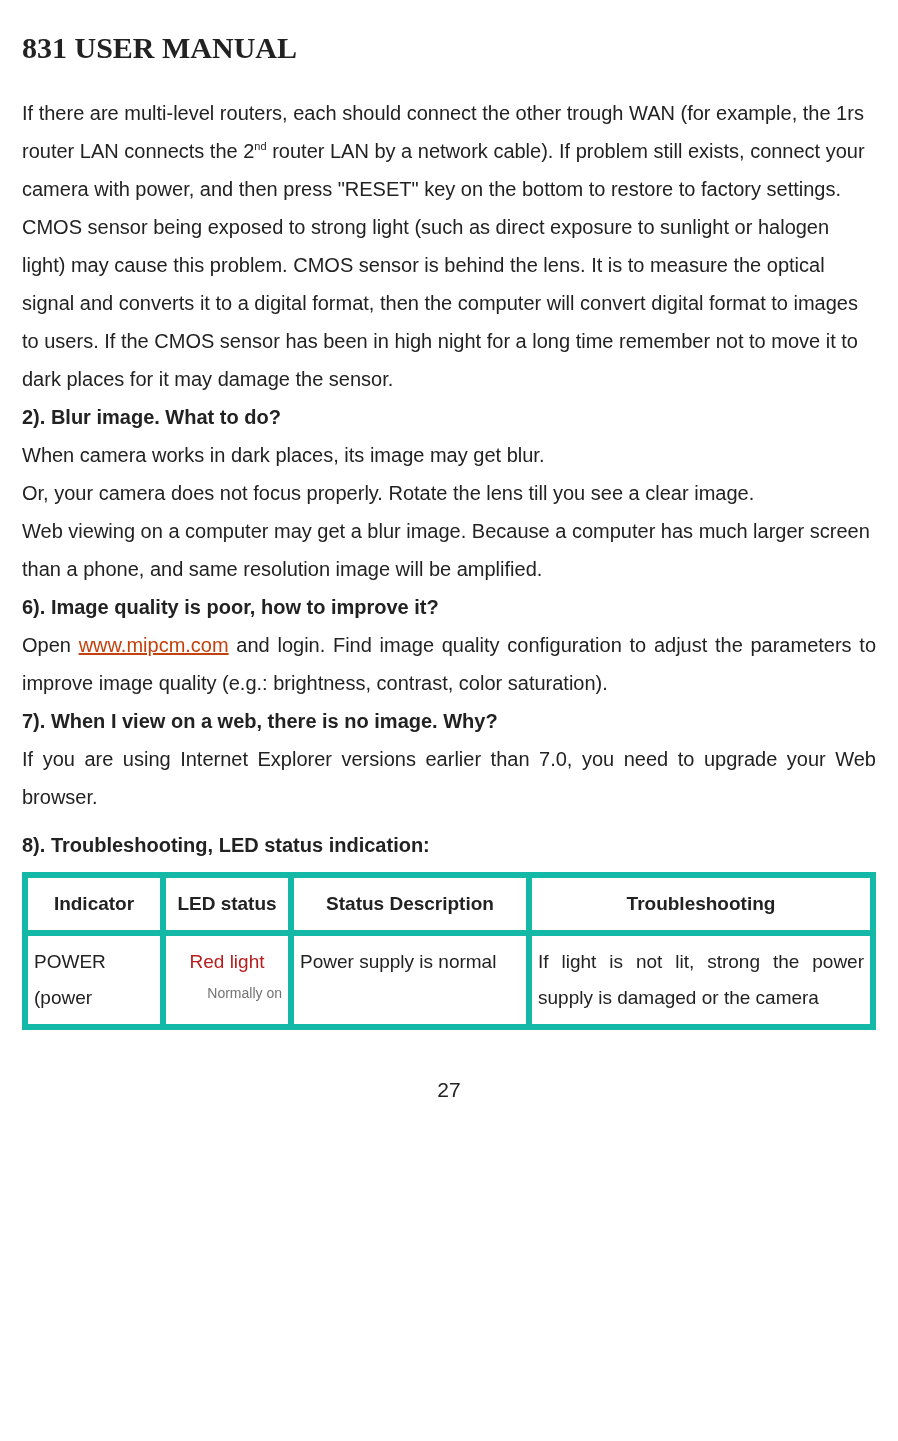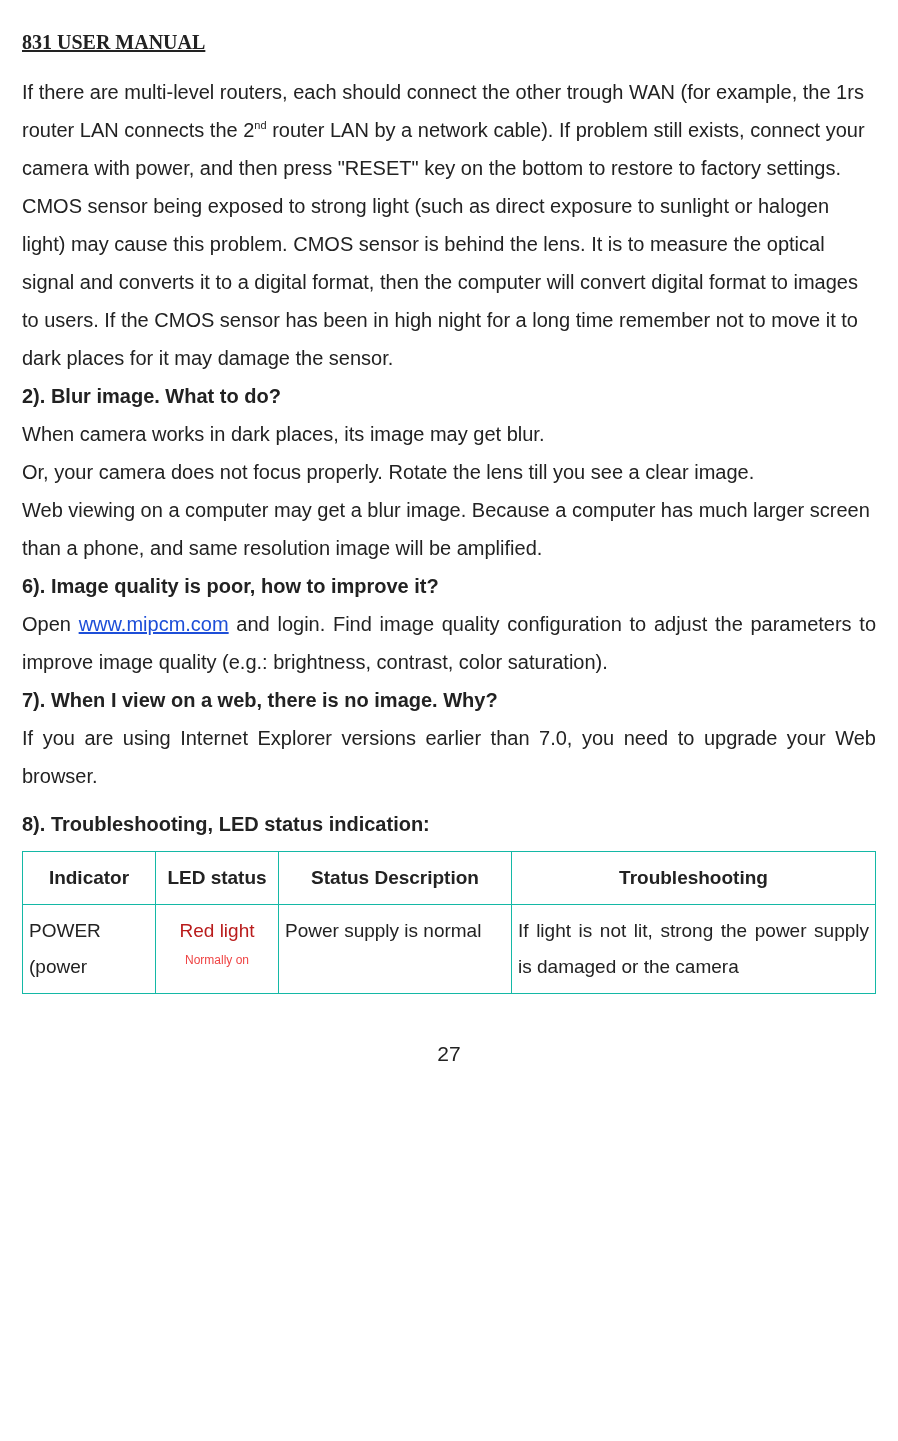--- a/index.html
+++ b/index.html
@@ -8,69 +8,69 @@
       font-family: Arial, Helvetica, sans-serif;
       font-size: 20px;
       color: #222;
       background: #fff;
       width: 854px;
       line-height: 1.9;
     }
     .header {
       font-family: "Times New Roman", serif;
       font-weight: bold;
-      font-size: 20px;
-      margin-bottom: 19px;
+      font-size: 30px;
+      margin-bottom: 28px;
       line-height: 1.2;
-      text-decoration: underline;
     }
     .body-text {
       font-size: 20px;
     }
     .bold {
       font-weight: bold;
     }
     .superscript {
       vertical-align: super;
       font-size: 11px;
     }
     a.link {
-      color: #1d4ed8;
+      color: #c2410c;
       text-decoration: underline;
     }
     .justify {
       text-align: justify;
     }
     .section-gap {
       margin-top: 10px;
     }
     table {
       border-collapse: collapse;
       width: 100%;
       margin-top: 8px;
     }
     th, td {
-      border: 1px solid #14b8a6;
+      border: 6px solid #14b8a6;
       padding: 8px 6px;
       font-size: 19px;
       vertical-align: top;
     }
     th {
       font-weight: bold;
       text-align: center;
     }
     .center {
       text-align: center;
     }
     .red {
       color: #b91c1c;
     }
     .small-gray {
-      font-size: 12px;
-      color: #ef4444;
+      font-size: 14px;
+      color: #737373;
+      text-align: right;
     }
     .page-number {
       text-align: center;
       font-size: 21px;
       margin-top: 40px;
     }
     .col-indicator { width: 120px; }
     .col-led { width: 110px; }
     .col-status { width: 220px; }
   </style>

